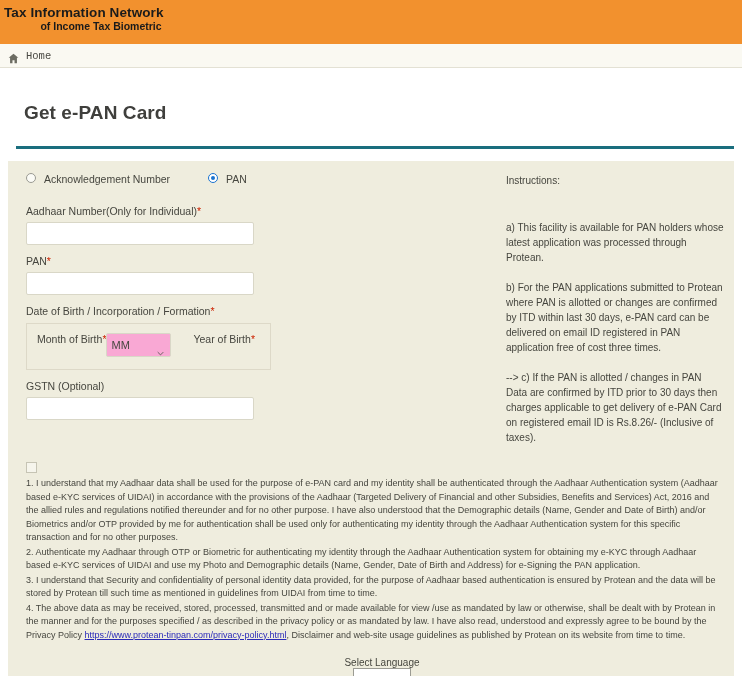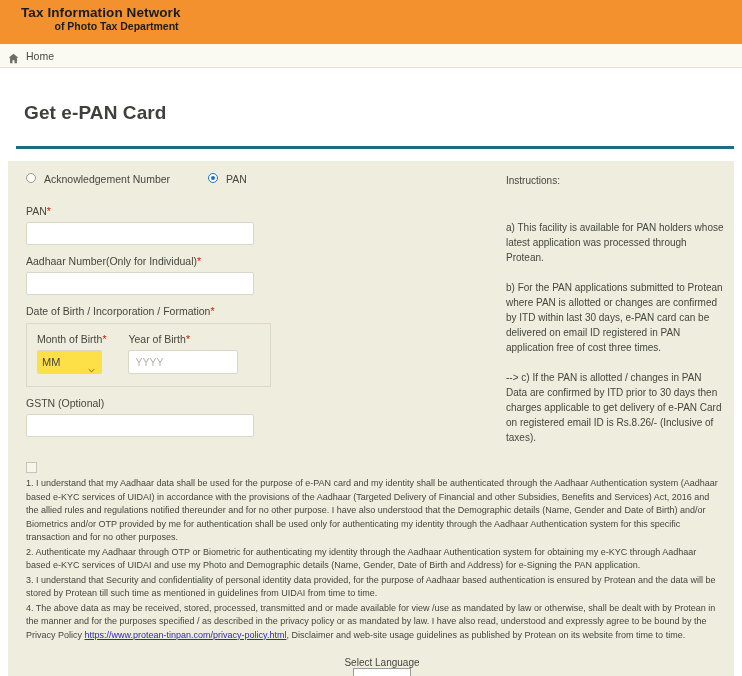--- a/index.html
+++ b/index.html
@@ -13,21 +13,21 @@
   }
 
   
   .site-header {
     height: 44px;
     background: #F2912E;
     position: relative;
   }
   .logo {
     position: absolute;
-    left: 21px; top: 6px;
+    left: 4px; top: 6px;
     line-height: 1.05;
   }
   .logo-line1 {
     font-size: 13.5px;
     font-weight: bold;
     color: #1b1b1b;
     letter-spacing: 0.1px;
     display: block;
   }
   .logo-line2 {
@@ -47,20 +47,21 @@
     border-bottom: 1px solid #e3e1d4;
     display: flex;
     align-items: center;
     padding-left: 8px;
     gap: 7px;
   }
   .home-icon { width: 11px; height: 11px; display: block; }
   .breadcrumb-label {
     font-size: 10.5px;
     color: #4a4a44;
+    font-family: Liberation Mono, monospace;
   }
 
   
   .page-title-wrap {
     background: #ffffff;
     padding: 18px 0 0 8px;
   }
   .page-title {
     font-size: 19px;
     font-weight: bold;
@@ -148,25 +149,25 @@
   .text-input::placeholder { color: #b3b1a4; }
 
   
   .dob-group {
     margin: 6px 0 0 8px;
     border: 1px solid #ddd9c8;
     padding: 9px 10px 12px 10px;
     width: 245px;
   }
   .dob-cols { display: flex; gap: 22px; }
-  .dob-col { display: flex; flex-direction: column; }
+  .dob-col { display: flex; }
   .select-input {
     width: 65px;
     height: 24px;
-    background: #fde047;
+    background: #f9a8d4;
     border: 1px solid #d9d7c7;
     border-radius: 2px;
     font-family: "Liberation Sans", sans-serif;
     font-size: 11px;
     color: #46463f;
     padding: 0 4px;
     outline: none;
     appearance: none;
     -webkit-appearance: none;
     position: relative;
@@ -268,21 +269,21 @@
     color: #46463f;
     padding: 26px 0 0 22px;
   }
 </style>
 </head>
 <body>
 
 <div class="site-header">
   <div class="logo">
     <span class="logo-line1">Tax Information Network</span>
-    <span class="logo-line2">of Photo Tax Department</span>
+    <span class="logo-line2">of Income Tax Biometric</span>
   </div>
 </div>
 
 <div class="breadcrumb-bar">
   <span class="home-icon">
     <svg viewBox="0 0 16 16" width="11" height="11" aria-hidden="true">
       <path d="M8 1 L15 7 L13 7 L13 15 L9.5 15 L9.5 10.5 L6.5 10.5 L6.5 15 L3 15 L3 7 L1 7 Z" fill="#6d6d63"></path>
     </svg>
   </span>
   <span class="breadcrumb-label">Home</span>
@@ -301,26 +302,26 @@
 
       <div class="radio-row">
         <span class="radio"></span>
         <span class="radio-label">Acknowledgement Number</span>
         <span class="radio-gap"></span>
         <span class="radio checked"></span>
         <span class="radio-label">PAN</span>
       </div>
 
       <div class="field">
+        <label class="field-label"><span>Aadhaar Number(Only for Individual)</span><span class="req">*</span></label>
+        <input class="text-input" type="text" value="" style="">
+      </div>
+
+      <div class="field">
         <label class="field-label"><span>PAN</span><span class="req">*</span></label>
-        <input class="text-input" type="text" value="" style="">
-      </div>
-
-      <div class="field">
-        <label class="field-label"><span>Aadhaar Number(Only for Individual)</span><span class="req">*</span></label>
         <input class="text-input" type="text" value="" style="">
       </div>
 
       <div class="field">
         <label class="field-label"><span>Date of Birth / Incorporation / Formation</span><span class="req">*</span></label>
       </div>
 
       <div class="dob-group">
         <div class="dob-cols">
           <div class="dob-col">
@@ -331,21 +332,20 @@
               </select>
               <span class="select-arrow">
                 <svg viewBox="0 0 10 6" width="7" height="5" aria-hidden="true">
                   <path d="M1 1 L5 5 L9 1" fill="none" stroke="#55554e" stroke-width="1.2"></path>
                 </svg>
               </span>
             </span>
           </div>
           <div class="dob-col">
             <label class="field-label"><span>Year of Birth</span><span class="req">*</span></label>
-            <input class="year-input" type="text" placeholder="YYYY" style="">
           </div>
         </div>
       </div>
 
       <div class="field">
         <label class="field-label">GSTN (Optional)</label>
         <input class="text-input" type="text" value="" style="">
       </div>
 
     </div>

